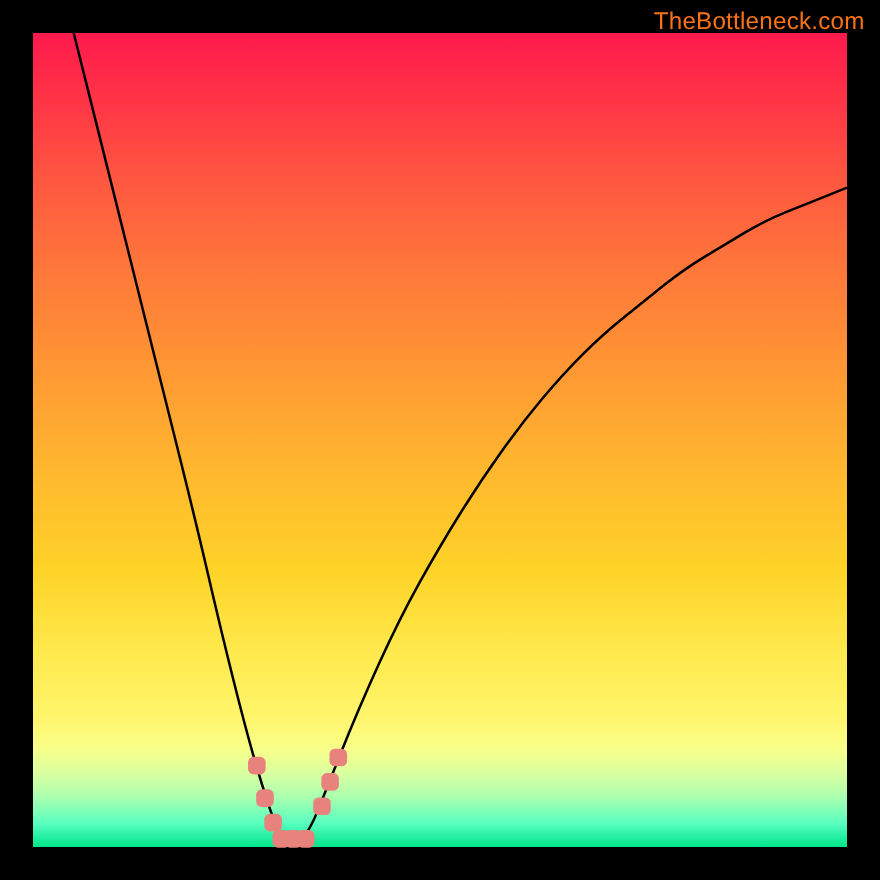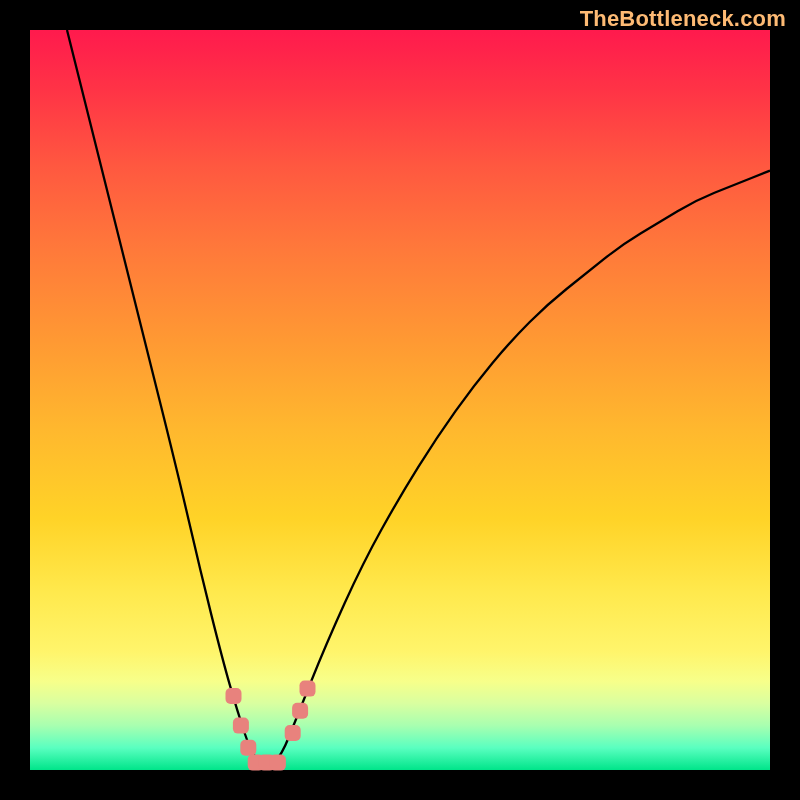--- a/index.html
+++ b/index.html
@@ -30,23 +30,23 @@
       #f7ff8a 88%,
       #d9ffa0 91%,
       #a8ffb0 94%,
       #5affc0 97%,
       #00e58a 100%);
   }
   .watermark {
     position: absolute;
     top: 6px;
     right: 14px;
-    color: #fdba74;
+    color: #f97316;
     font-size: 22px;
-    font-weight: 700;
+    font-weight: 400;
     letter-spacing: 0.2px;
   }
   svg.curves {
     position: absolute;
     left: 0;
     top: 0;
     width: 740px;
     height: 740px;
     overflow: visible;
   }

